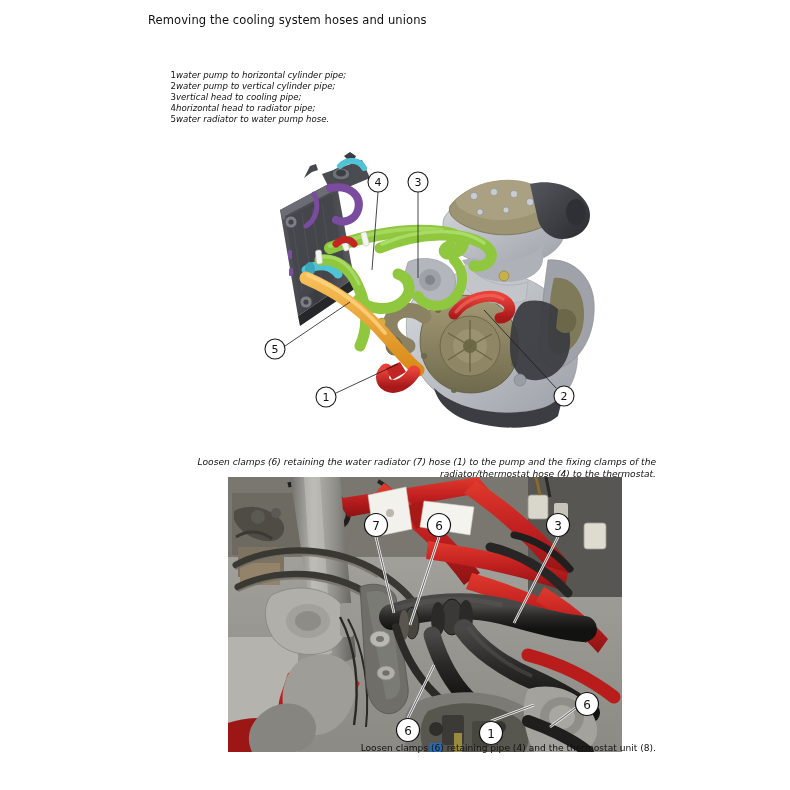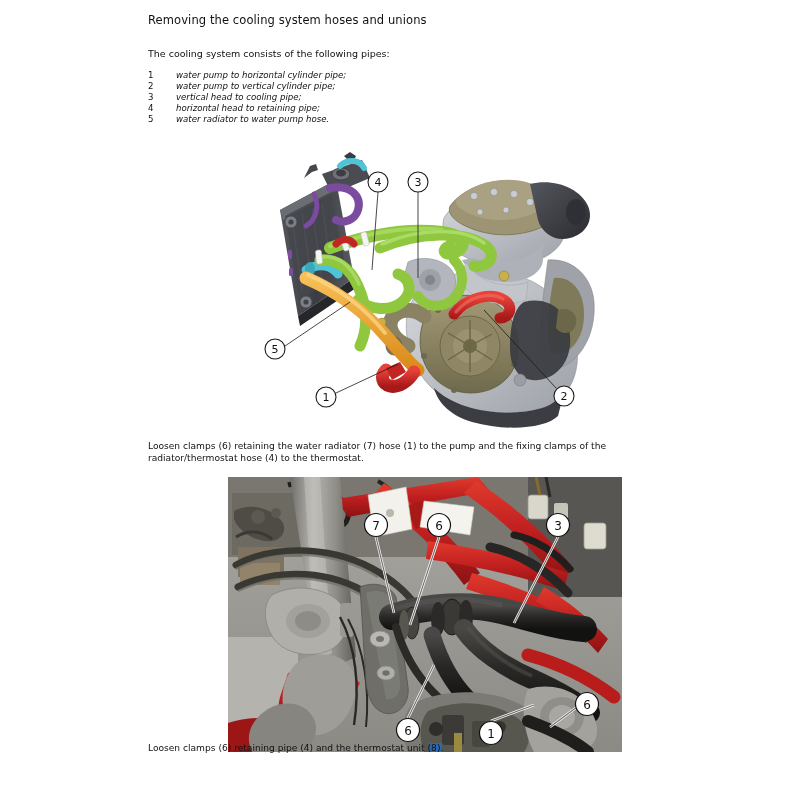--- a/index.html
+++ b/index.html
@@ -4,21 +4,21 @@
 <style>
   html,body{margin:0;padding:0;background:#ffffff;}
   body{
     width:790px;height:790px;
     font-family:"DejaVu Sans","Liberation Sans",sans-serif;
     color:#1a1a1a;
     position:relative;
     overflow:hidden;
     -webkit-font-smoothing:antialiased;
   }
-  .page{position:absolute;inset:0;}
+  .page{position:absolute;inset:0;text-align:right;}
 
   
   .doc-title{
     position:absolute;left:148px;top:13px;
     font-size:11.5px;letter-spacing:.1px;color:#111;
   }
   .intro{
     position:absolute;left:148px;top:48px;
     font-size:9.5px;color:#111;
   }
@@ -27,21 +27,21 @@
     font-size:8.6px;color:#111;
   }
   .pipe-row{display:flex;height:11px;align-items:flex-start;}
   .pipe-num{width:28px;flex:0 0 28px;}
   .pipe-txt{white-space:nowrap;font-style:italic;}
 
   .caption{
     position:absolute;
     font-size:9.1px;line-height:12.2px;color:#111;
   }
-  #caption-mid{left:148px;top:440px;width:508px;}
+  #caption-mid{left:148px;top:456px;width:508px;font-style:italic;}
   #caption-bottom{left:148px;top:728px;width:508px;margin-top:14px;}
 
   
   #figure-cooling{position:absolute;left:258px;top:150px;width:340px;height:280px;}
   #figure-cooling svg{display:block;}
 
   
   #figure-photo{
     position:absolute;left:228px;top:477px;width:394px;height:275px;
     overflow:hidden;background:#8e8d88;
@@ -62,38 +62,37 @@
   .leader{stroke:#1b1b1b;stroke-width:.8;fill:none;}
   .leader-photo{stroke:#ffffff;stroke-width:2.6;fill:none;}
   .leader-photo-core{stroke:#6f6f6f;stroke-width:1.1;fill:none;}
 </style>
 </head>
 <body>
 
 <div class="page">
 
   <div class="doc-title">Removing the cooling system hoses and unions</div>
-  <div class="intro">The cooling system consists of the following pipes:</div>
 
   <div class="pipe-list">
     <div class="pipe-row">
       <span class="pipe-num">1</span>
       <span class="pipe-txt">water pump to horizontal cylinder pipe;</span>
     </div>
     <div class="pipe-row">
       <span class="pipe-num">2</span>
       <span class="pipe-txt">water pump to vertical cylinder pipe;</span>
     </div>
     <div class="pipe-row">
       <span class="pipe-num">3</span>
       <span class="pipe-txt">vertical head to cooling pipe;</span>
     </div>
     <div class="pipe-row">
       <span class="pipe-num">4</span>
-      <span class="pipe-txt">horizontal head to retaining pipe;</span>
+      <span class="pipe-txt">horizontal head to radiator pipe;</span>
     </div>
     <div class="pipe-row">
       <span class="pipe-num">5</span>
       <span class="pipe-txt">water radiator to water pump hose.</span>
     </div>
   </div>
 
   <div id="figure-cooling">
     <svg width="340" height="280" viewBox="0 0 340 280" xmlns="http://www.w3.org/2000/svg">
       <defs>

